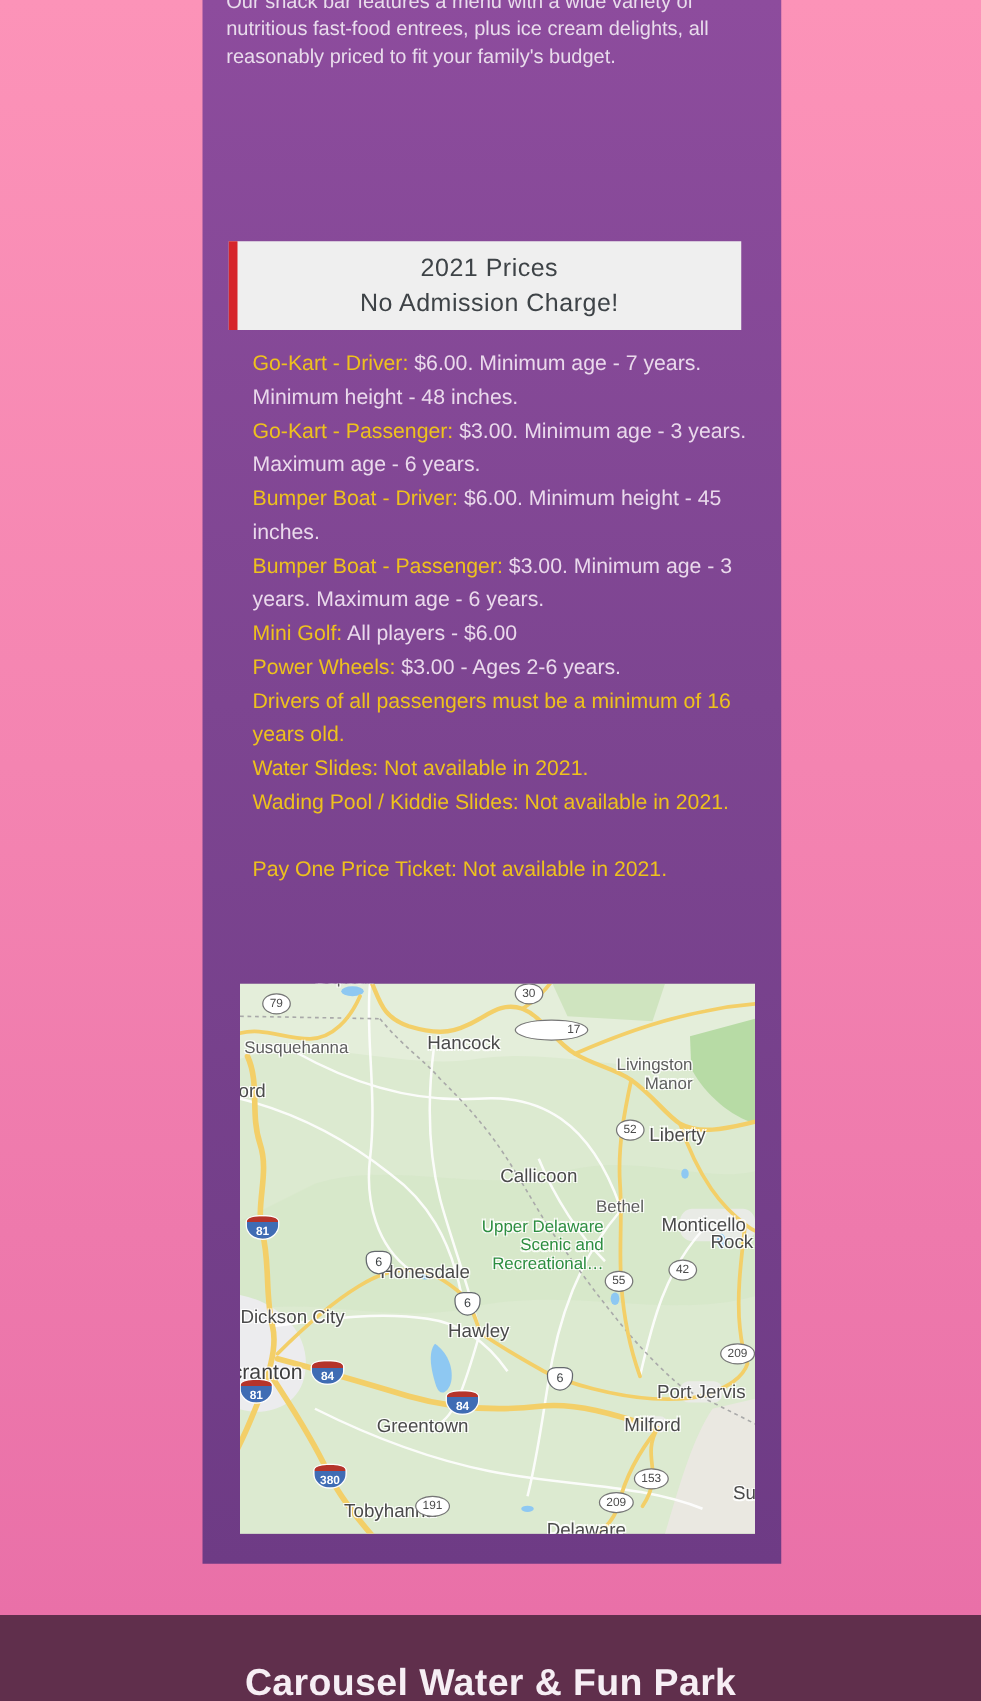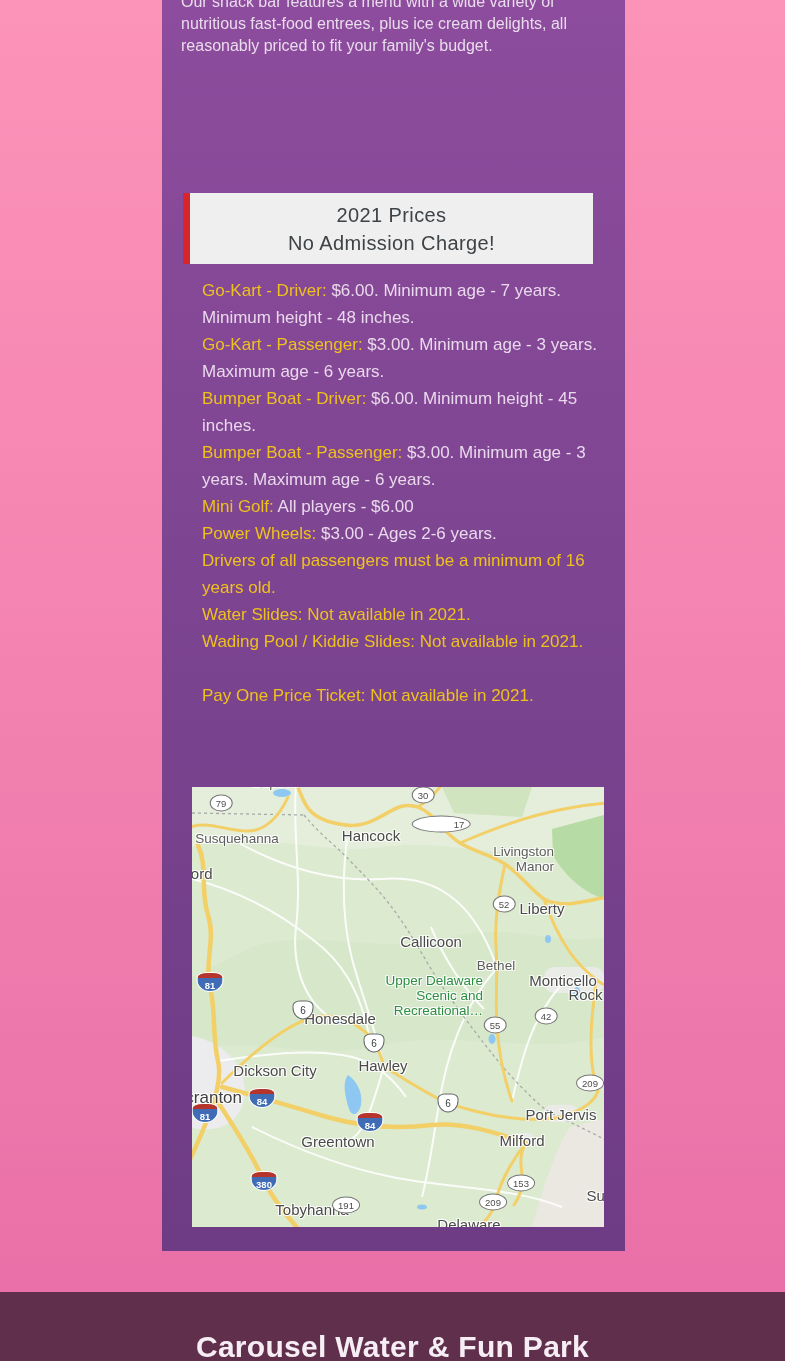--- a/index.html
+++ b/index.html
@@ -137,21 +137,21 @@
       <div class="ml big" style="left: -2px; top: 86px;">Milford</div>
       <div class="ml  wrap" style="left: 322px; top: 72px; width: 80px;">Livingston Manor</div>
       <div class="ml big" style="left: 350px; top: 121px;">Liberty</div>
       <div class="ml big" style="left: 239px; top: 137px; margin-top: 17px;">Callicoon</div>
       <div class="ml " style="left: 304px; top: 178px;">Bethel</div>
       <div class="ml big" style="left: 371px; top: 193px;">Monticello</div>
       <div class="ml big" style="left: 406px; top: 207px;">Rock Hill</div>
       <div class="ml green wrap" style="left: 241px; top: 209px; width: 100px;">Upper Delaware Scenic and Recreational…</div>
       <div class="ml big" style="left: 148px; top: 231px;">Honesdale</div>
       <div class="ml big" style="left: 191px; top: 278px;">Hawley</div>
-      <div class="ml big" style="left: 42px; top: 283px; margin-left: 41px;">Dickson City</div>
+      <div class="ml big" style="left: 42px; top: 267px;">Dickson City</div>
       <div class="ml huge" style="left: 16px; top: 311px;">Scranton</div>
       <div class="ml big" style="left: 146px; top: 354px;">Greentown</div>
       <div class="ml big" style="left: 369px; top: 327px;">Port Jervis</div>
       <div class="ml big" style="left: 330px; top: 353px;">Milford</div>
       <div class="ml big" style="left: 120px; top: 422px; text-align: right;">Tobyhanna</div>
       <div class="ml big" style="left: 419px; top: 408px;">Sussex</div>
       <div class="ml big" style="left: 277px; top: 437px;">Delaware</div>
       <span class="sh s" style="left: 29px; top: 16px;">79</span>
       <span class="sh s" style="left: 231px; top: 8px;">30</span>
       <span class="sh s" style="left: 249px; top: 37px; padding-left: 41px;">17</span>

